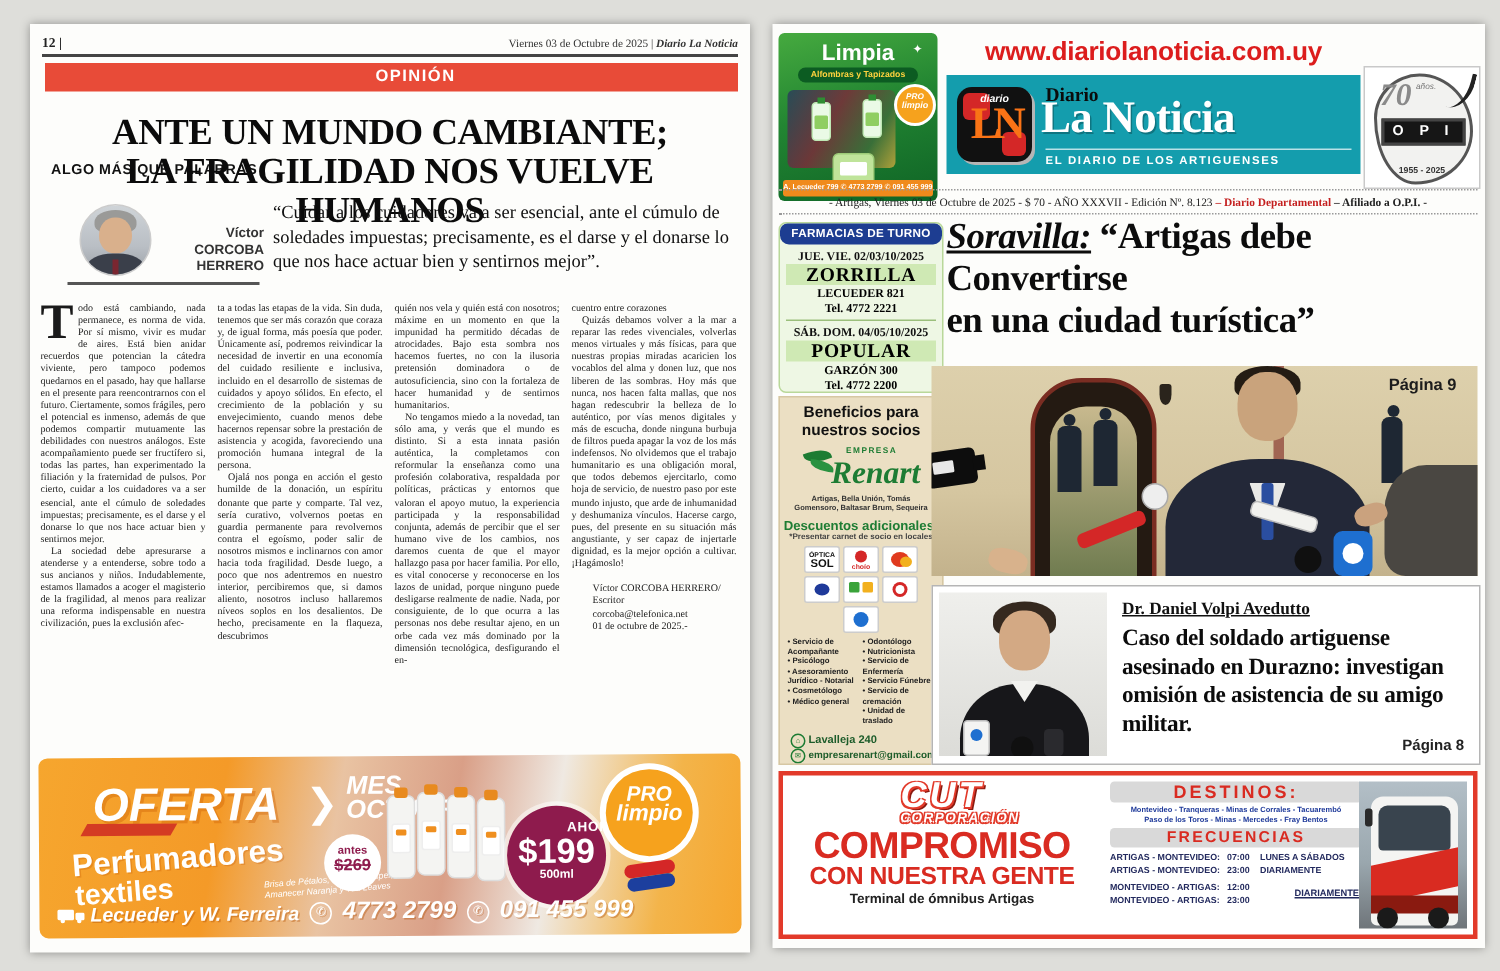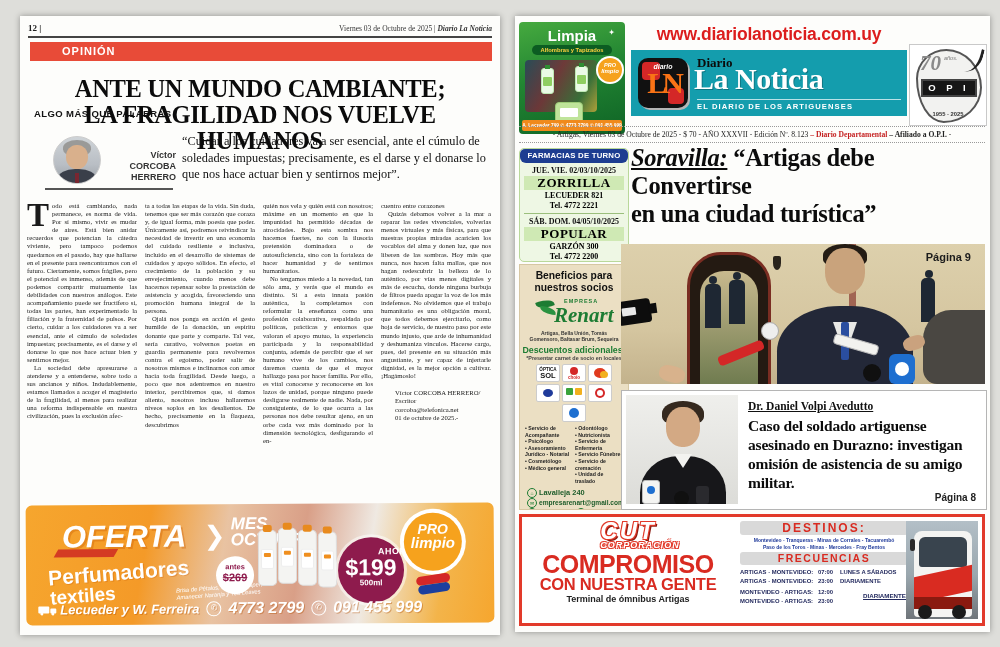--- a/index.html
+++ b/index.html
@@ -8,21 +8,21 @@
   .page{position:absolute;background:#fdfdfb;box-shadow:0 0 6px rgba(0,0,0,.35);}
   .abs{position:absolute;}
   .serif{font-family:"Liberation Serif","DejaVu Serif",serif;}
   .sans{font-family:"Liberation Sans","DejaVu Sans",sans-serif;}
 
   
   .lp-header{top:4px;left:8px;right:8px;height:16px;border-bottom:2px solid #444;font-size:8px;color:#222;}
   .lp-pagenum{position:absolute;left:0;top:3px;font-weight:bold;font-size:9px;}
   .lp-date{position:absolute;right:0;top:4px;font-size:7.5px;color:#333;}
   .lp-date b{font-style:italic;}
-  .opinion-banner{top:26px;left:10px;right:8px;height:19px;background:#e84b38;color:#fff;font-weight:800;font-size:11px;letter-spacing:1px;line-height:19px;padding-left:32px;}
+  .opinion-banner{top:26px;left:10px;right:8px;height:19px;background:#e84b38;color:#fff;font-weight:800;font-size:11px;letter-spacing:1px;line-height:19px;padding-left:32px;text-align:center;}
   .lp-kicker{top:52px;left:14px;font-size:9.5px;font-weight:600;color:#111;letter-spacing:.4px;margin-top:40px;}
   .lp-headline{left:0;right:0;text-align:center;font-weight:900;font-size:24.5px;color:#0b0b0b;letter-spacing:-.3px;line-height:26px;}
   .byline-photo{top:120px;left:33px;width:46px;height:46px;border-radius:50%;background:linear-gradient(180deg,#cfd4d8 0%,#b9bec4 60%,#9aa0a6 100%);overflow:hidden;border:1px solid #ccc;}
   .bp-hair{position:absolute;top:3px;left:9px;width:28px;height:16px;border-radius:50% 50% 40% 40%;background:#9a9a98;}
   .bp-face{position:absolute;top:8px;left:12px;width:22px;height:24px;border-radius:48%;background:#d9b08c;}
   .bp-suit{position:absolute;bottom:-6px;left:4px;width:38px;height:20px;border-radius:45% 45% 0 0;background:#3a3f4a;}
   .bp-tie{position:absolute;bottom:-2px;left:21px;width:4px;height:12px;background:#7a2630;}
   .byline-name{top:134px;left:82px;width:74px;text-align:right;font-size:9px;font-weight:bold;color:#333;line-height:11px;}
   .byline-rule{top:172px;left:25px;width:128px;border-bottom:2px solid #555;}
   .pull-quote{top:117px;left:162px;right:10px;font-size:12.3px;line-height:16.5px;color:#101010;}

